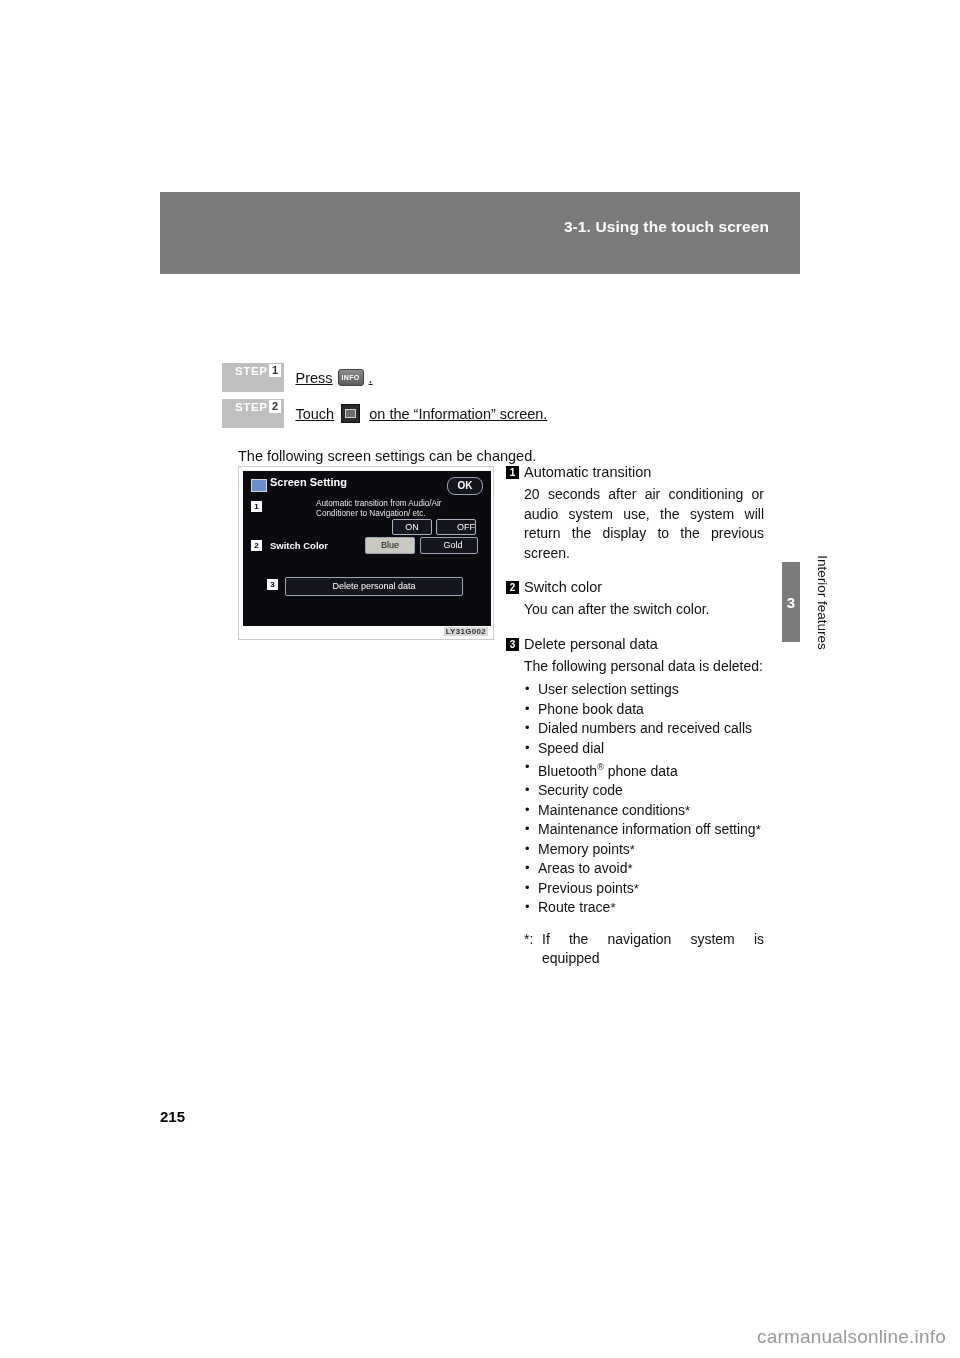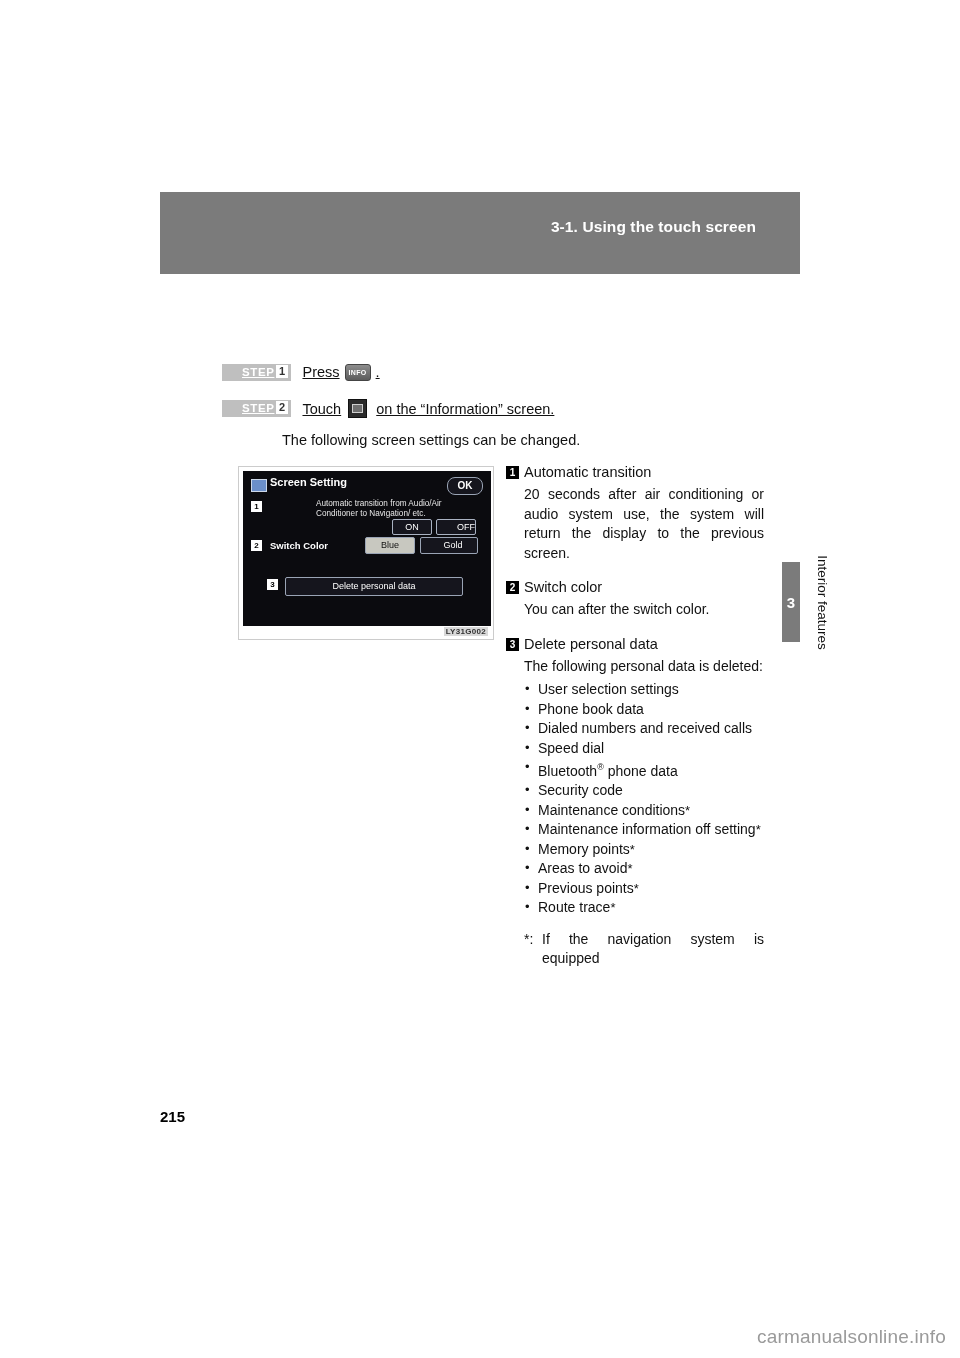--- a/index.html
+++ b/index.html
@@ -25,21 +25,21 @@
   .header-band {
     position: absolute;
     left: 160px;
     top: 192px;
     width: 640px;
     height: 82px;
     background: #7b7b7b;
   }
   .header-title {
     position: absolute;
-    right: 44px;
+    right: 31px;
     top: 26px;
     color: #ffffff;
     font-size: 15.5px;
     font-weight: bold;
     letter-spacing: 0.1px;
     white-space: nowrap;
   }
 
   
   .side-tab {
@@ -104,29 +104,28 @@
   .step-row {
     position: absolute;
     font-size: 14.5px;
     color: #111111;
     white-space: nowrap;
   }
   .step-badge {
     display: inline-block;
     vertical-align: middle;
     position: relative;
-    height: 17px;
+    height: 29px;
     line-height: 17px;
     background: #bfbfbf;
     color: #ffffff;
     font-size: 11.5px;
     font-weight: bold;
-    padding: 0 3px 0 20px;
+    padding: 0 3px 0 13px;
     letter-spacing: 0.6px;
-    text-decoration: underline;
   }
   .step-badge .numbox {
     display: inline-block;
     background: #ffffff;
     color: #333333;
     font-size: 11px;
     font-weight: bold;
     width: 12px;
     height: 13px;
     line-height: 13px;
@@ -457,21 +456,21 @@
 
   <div class="step-row" style="left:222px; top:399px;">
     <span class="step-badge">
       <span>STEP</span><span class="numbox">2</span>
     </span>
     <span class="step-text">Touch</span>
     <span class="screen-btn"></span>
     <span class="step-text" style="margin-left:2px;">on the “Information” screen.</span>
   </div>
 
-  <div class="body-line" style="left:238px; top:432px;margin-left:44px;">The following screen settings can be changed.</div>
+  <div class="body-line" style="left:238px; top:448px;">The following screen settings can be changed.</div>
 
   <div class="figure">
     <div class="fig-inner">
       <div class="fig-titlebar">
         <div class="fig-titleicon"></div>
         <div class="fig-title">Screen Setting</div>
         <div class="fig-ok">OK</div>
       </div>
       <div class="num-badge" style="left:8px; top:30px;">1</div>
       <div class="fig-row1-text">Automatic transition from Audio/Air Conditioner to Navigation/ etc.</div>

